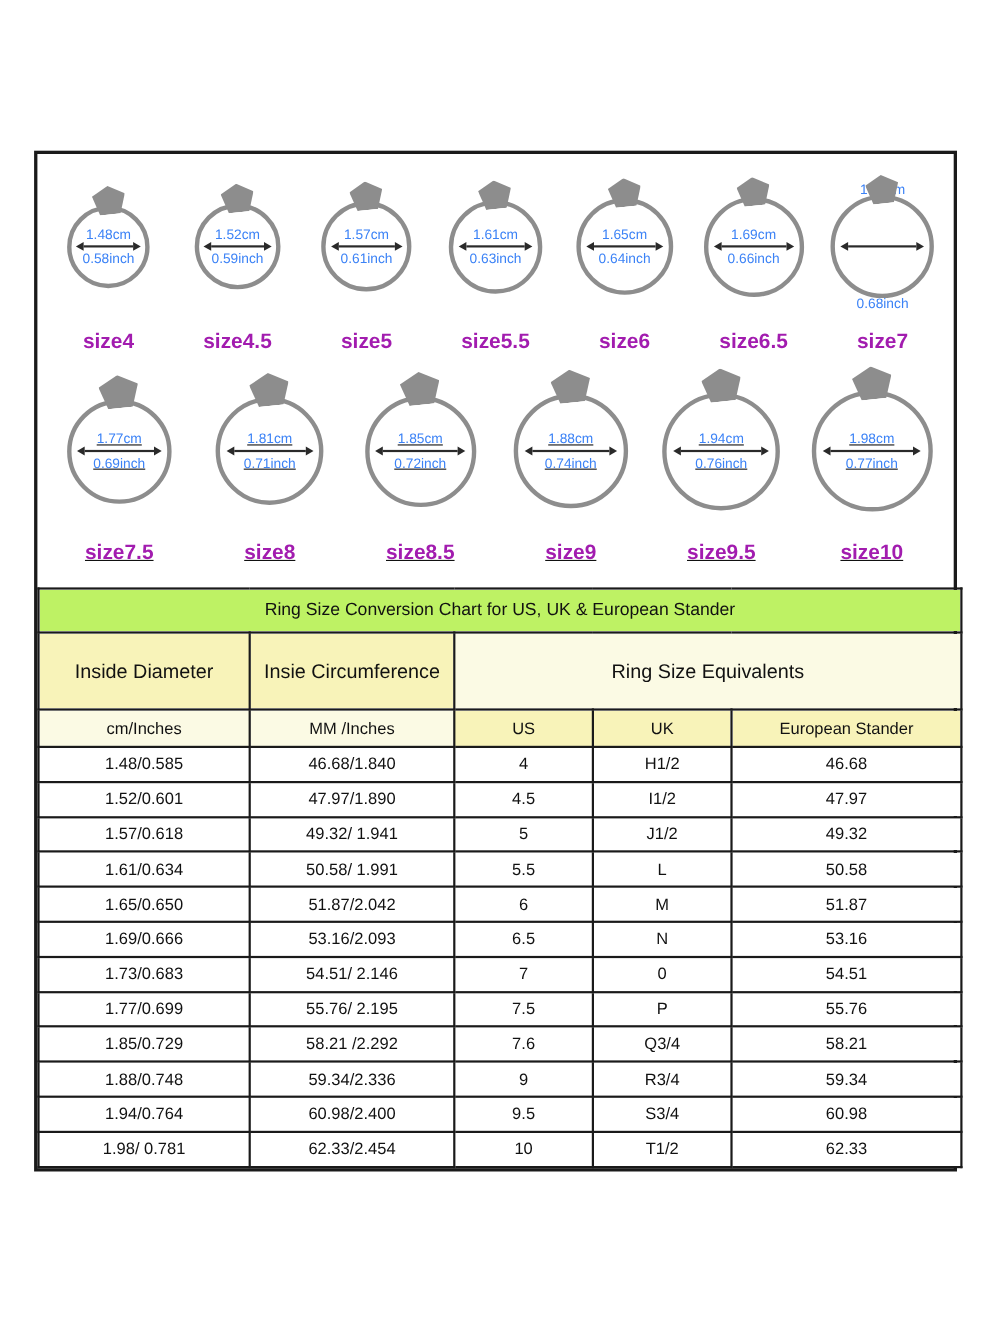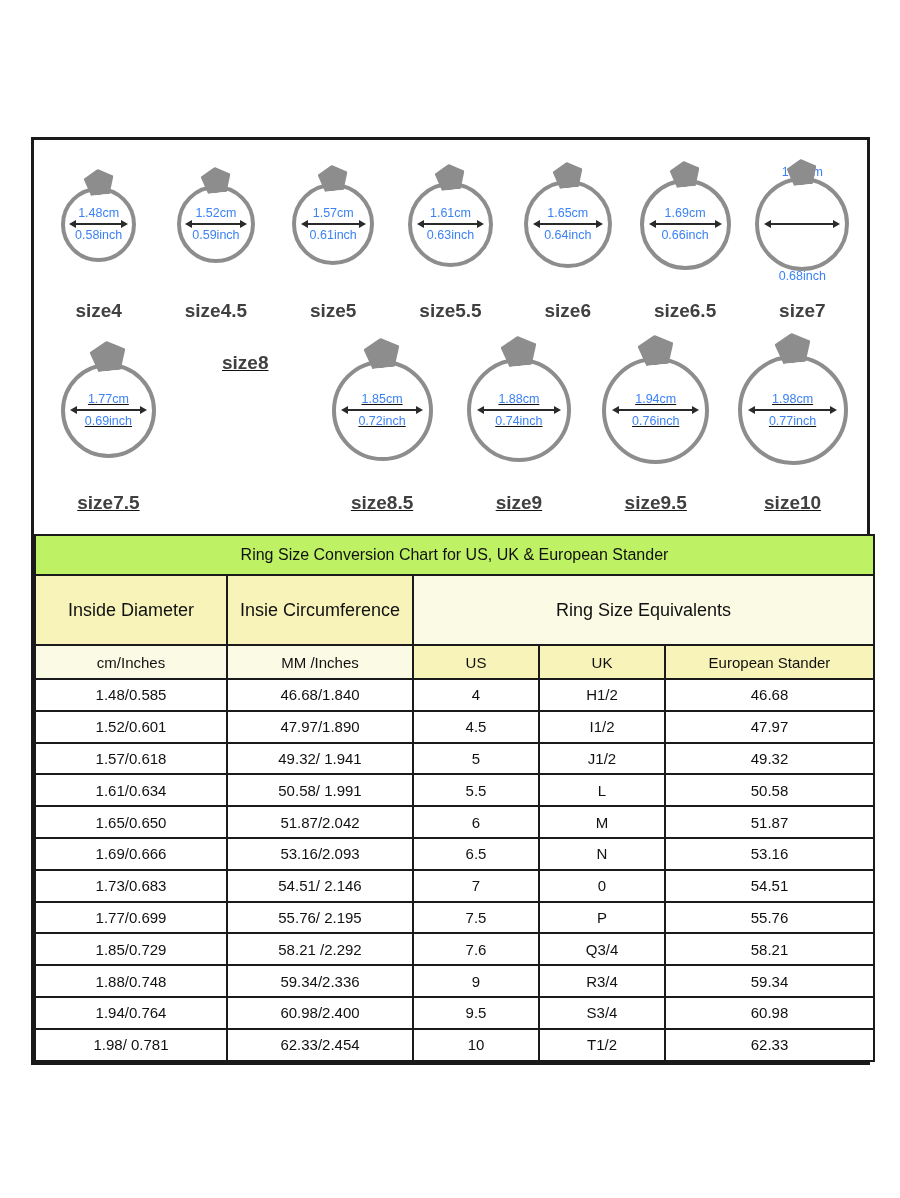--- a/index.html
+++ b/index.html
@@ -21,21 +21,21 @@
   .gem { position:absolute; left:50%; background:var(--gray,#8d8d8d);
          clip-path:polygon(50% 0%, 100% 32%, 81% 100%, 19% 100%, 0% 32%); }
   .row1 .gem { width:30px; height:26px; top:-22px; transform:translateX(-50%) rotate(-6deg); }
   .row2 .gem { width:36px; height:30px; top:-26px; transform:translateX(-50%) rotate(-6deg); }
   .dim-cm, .dim-inch { font-size:12.5px; line-height:1.15; color:#3b82f6; white-space:nowrap; }
   .arrow { display:flex; align-items:center; width:88%; margin:0; }
   .arrow .sh { flex:1; height:0; border-top:2px solid #2a2a2a; }
   .arrow .ah { width:0; height:0; border:4px solid transparent; display:block; }
   .arrow .ah.l { border-right:7px solid #2a2a2a; border-left:0; }
   .arrow .ah.r { border-left:7px solid #2a2a2a; border-right:0; }
-  .ring-label { margin-top:12px; font-size:19px; font-weight:bold; color:#404040; height:26px; }
+  .ring-label { margin-top:12px; font-size:19px; font-weight:bold; color:#a21caf; height:26px; }
 
   
   .row1 .ring-cell:nth-of-type(1) .ring-circle{width:75px;height:75px;}
   .row1 .ring-cell:nth-of-type(2) .ring-circle{width:78px;height:78px;}
   .row1 .ring-cell:nth-of-type(3) .ring-circle{width:82px;height:82px;}
   .row1 .ring-cell:nth-of-type(4) .ring-circle{width:85px;height:85px;}
   .row1 .ring-cell:nth-of-type(5) .ring-circle{width:88px;height:88px;}
   .row1 .ring-cell:nth-of-type(6) .ring-circle{width:91px;height:91px;}
   .row1 .ring-cell:nth-of-type(7) .ring-circle{width:94px;height:94px;gap:41px;}
   .row2 .ring-cell:nth-of-type(1) .ring-circle{width:95px;height:95px;}
@@ -190,20 +190,32 @@
                 <i class="sh"></i>
                 <i class="ah r"></i>
               </div>
               <div class="dim-inch">0.69inch</div>
             </div>
           </div>
           <div class="ring-label">size7.5</div>
         </div>
 
         <div class="ring-cell">
+          <div class="ring-fig">
+            <div class="ring-circle">
+              <div class="gem"></div>
+              <div class="dim-cm">1.81cm</div>
+              <div class="arrow">
+                <i class="ah l"></i>
+                <i class="sh"></i>
+                <i class="ah r"></i>
+              </div>
+              <div class="dim-inch">0.71inch</div>
+            </div>
+          </div>
           <div class="ring-label">size8</div>
         </div>
 
         <div class="ring-cell">
           <div class="ring-fig">
             <div class="ring-circle">
               <div class="gem"></div>
               <div class="dim-cm">1.85cm</div>
               <div class="arrow">
                 <i class="ah l"></i>

